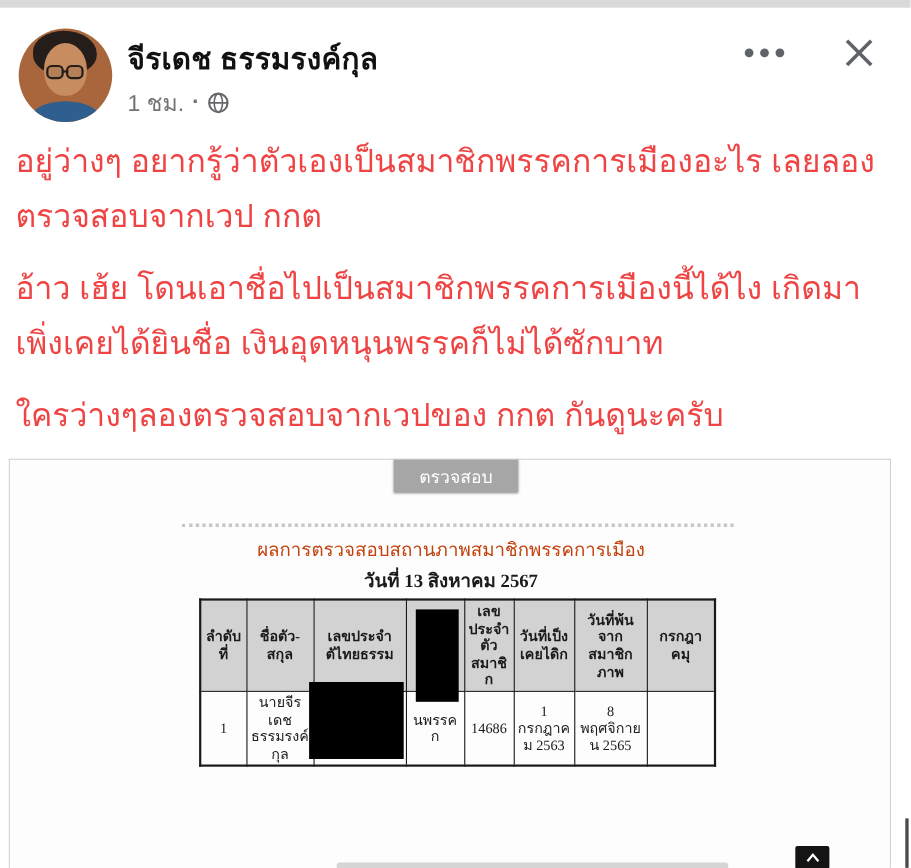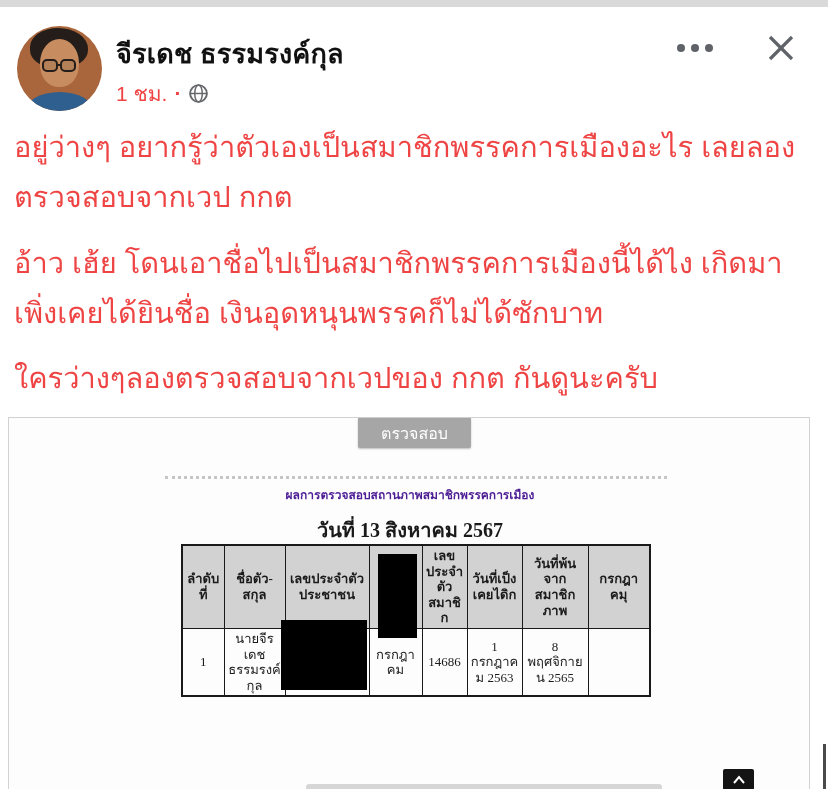--- a/index.html
+++ b/index.html
@@ -22,21 +22,21 @@
   .av-bridge { position:absolute; left:40px; top:38px; width:5px; height:2px; background:#241d19; }
   .av-shirt { position:absolute; left:8px; top:66px; width:69px; height:22px; background:#2f5f8f; border-radius:50% 50% 0 0 / 90% 90% 0 0; }
 
   .author {
     position:absolute; left:116px; top:32px; font-size:27px; font-weight:700;
     color:#111; letter-spacing:0.2px;
   }
   .meta {
     position:absolute; left:116px; top:80px; height:26px;
     display:flex; align-items:center; gap:7px;
-    font-size:21px; color:#ef4444;justify-content:flex-end;
+    font-size:21px; color:#737373;justify-content:flex-end;
   }
   .meta .dot-sep { font-weight:700; }
 
   .more-btn {
     position:absolute; left:664px; top:30px; width:62px; height:36px;
     display:flex; align-items:center; justify-content:center; gap:6px; cursor:pointer;
   }
   .more-btn i { width:8px; height:8px; border-radius:50%; background:#5f6368; }
   .close-btn {
     position:absolute; left:756px; top:24px; width:50px; height:48px;
@@ -58,25 +58,25 @@
   }
   .check-btn {
     position:absolute; left:349px; top:0; width:113px; height:30px;
     background:#a6a6a6; color:#fff; font-family:"Liberation Sans", sans-serif;
     font-size:16px; display:flex; align-items:center; justify-content:center;
     border-radius:0 0 2px 2px; box-shadow:0 1px 2px rgba(0,0,0,0.25);
   }
   .dotted-sep { position:absolute; left:156px; top:58px; width:502px; height:0; border-top:3px dotted #c6c6c6; }
   .doc-title {
     position:absolute; left:0; top:67px; width:802px; text-align:center;
-    font-size:12px; font-weight:700; color:#4c1d95;
+    font-size:17px; font-weight:400; color:#c2410c;
   }
   .doc-subtitle {
     position:absolute; left:0; top:96px; width:802px; text-align:center;
-    font-size:20px; font-weight:700; color:#1a1a1a;
+    font-size:17px; font-weight:700; color:#1a1a1a;
   }
   table.result {
     position:absolute; left:172px; top:126px; width:468px;
     border-collapse:collapse; table-layout:fixed;
     border:2px solid #1a1a1a; font-size:13px; color:#1a1a1a;
   }
   table.result th, table.result td {
     border:1px solid #1a1a1a; text-align:center; vertical-align:middle;
     padding:2px 3px; line-height:1.2; overflow-wrap:anywhere;
   }
@@ -167,34 +167,34 @@
           <col style="width:53px">
         <col style="width:45px">
           <col style="width:55px">
           <col style="width:66px">
           <col style="width:62px">
       </colgroup>
       <thead>
         <tr>
           <th>ลำดับที่</th>
           <th>ชื่อตัว-สกุล</th>
-          <th>เลขประจำตัวประชาชน</th>
+          <th>เลขประจำตัไทยธรรม</th>
           <th></th>
           <th>เลขประจำตัวสมาชิก</th>
           <th>วันที่เป็งเคยไดิก</th>
           <th>วันที่พ้นจากสมาชิกภาพ</th>
           <th>กรกฎาคมุ</th>
         </tr>
       </thead>
       <tbody>
         <tr>
           <td>1</td>
           <td class="name-cell">นายจีรเดช ธรรมรงค์กุล</td>
           <td></td>
-          <td>กรกฎาคม</td>
+          <td>นพรรคก</td>
           <td>14686</td>
           <td>1 กรกฎาคม 2563</td>
           <td>8 พฤศจิกายน 2565</td>
           <td></td>
         </tr>
       </tbody>
     </table>
 
     <div class="redact redact-party"></div>
     <div class="redact redact-id"></div>

